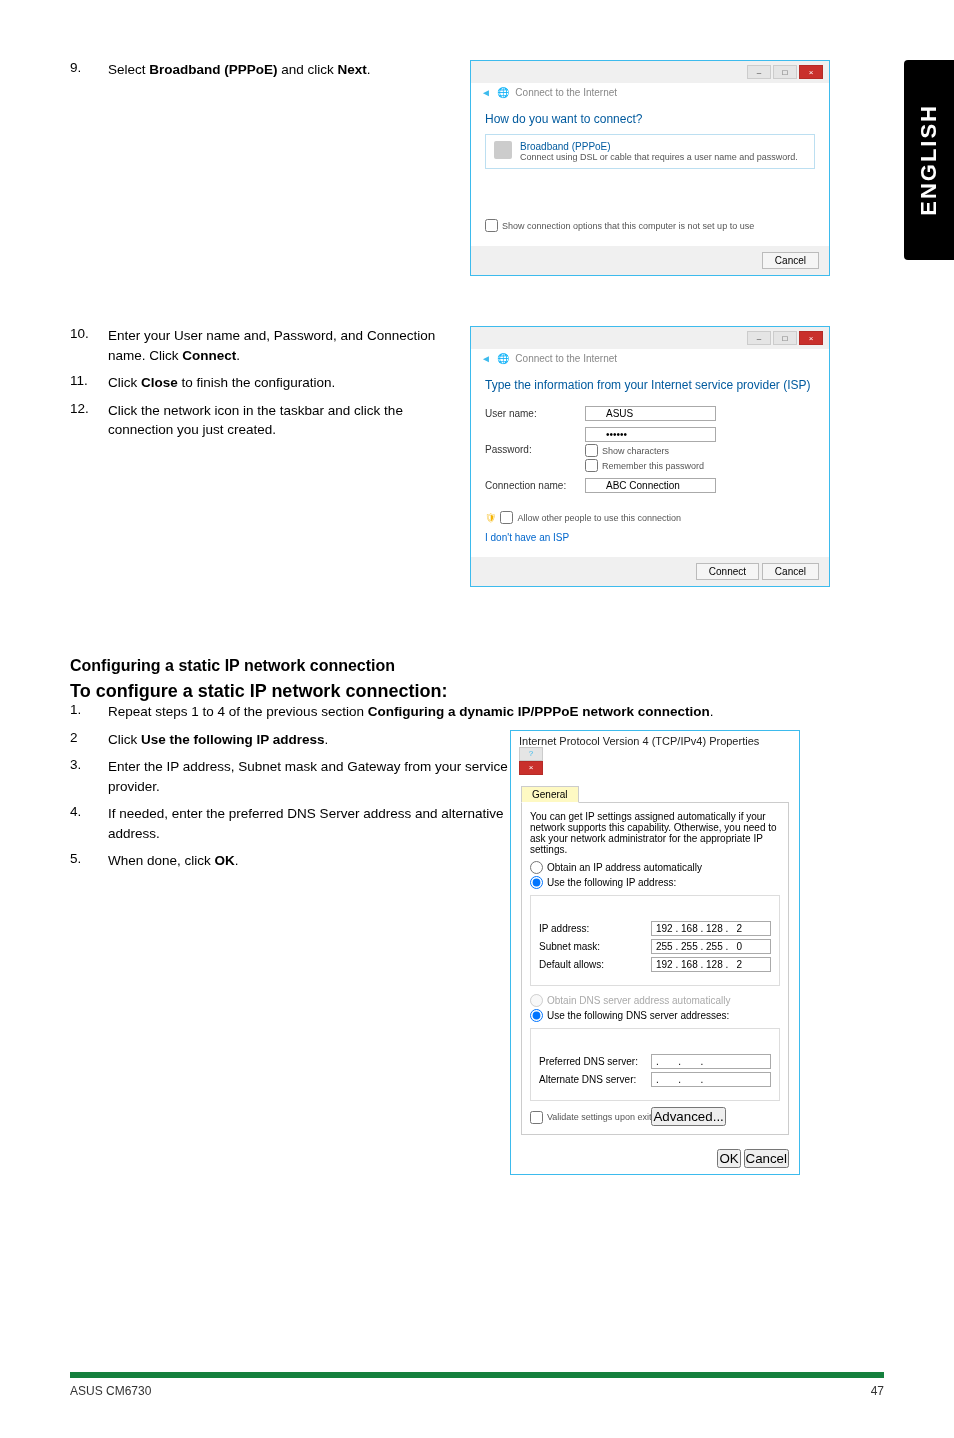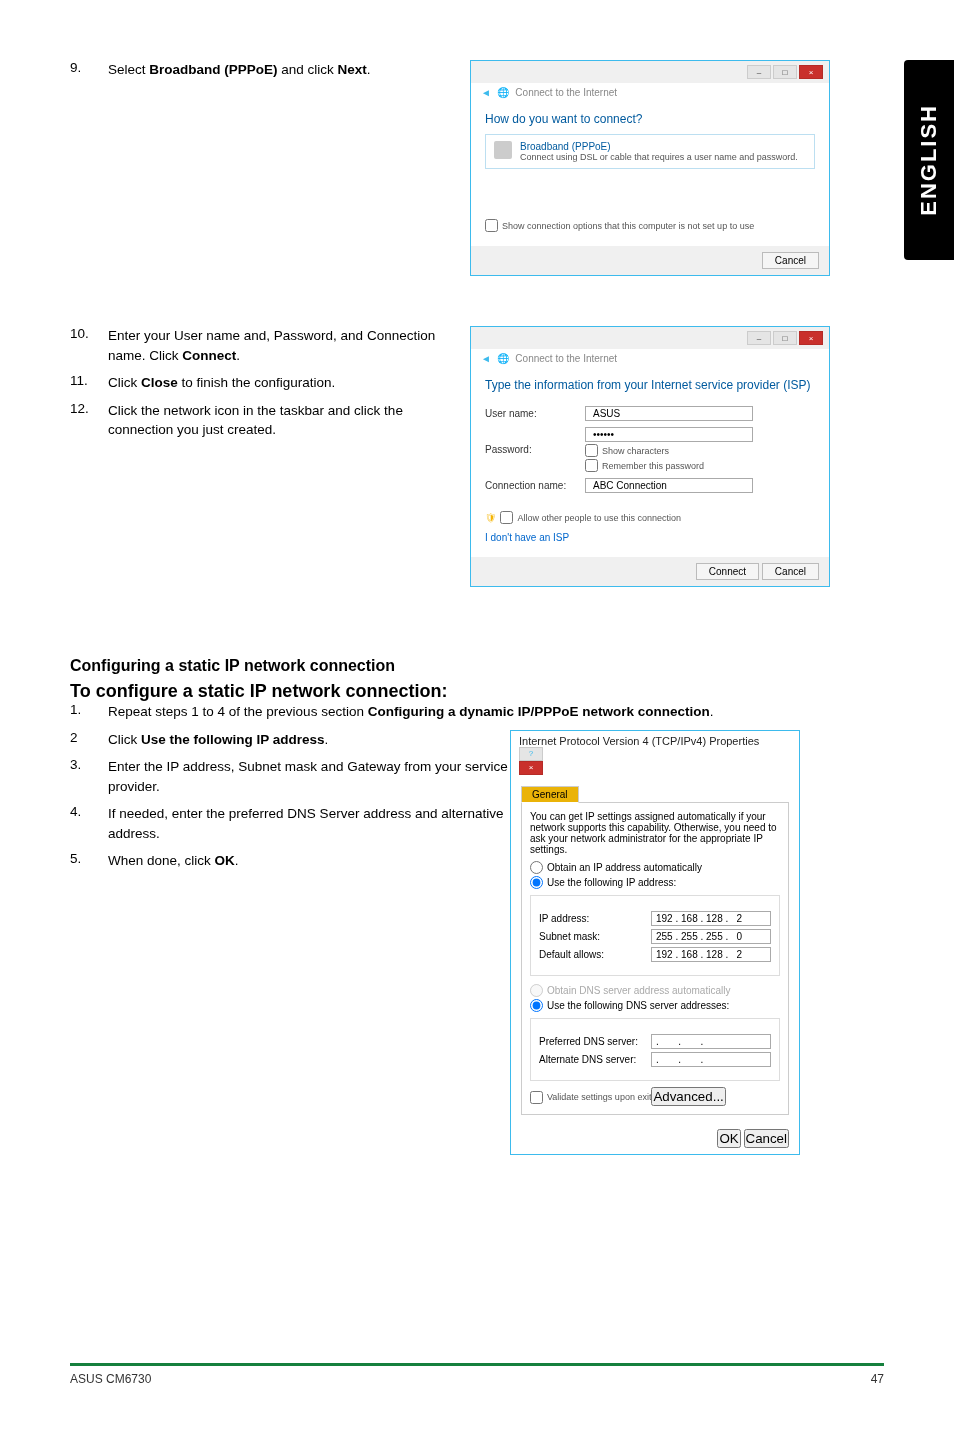--- a/index.html
+++ b/index.html
@@ -86,42 +86,42 @@
     gap:8px;
     align-items:flex-start;
   }
   .opt-icon {
     width: 18px; height: 18px; background: #ccc; border-radius:2px; flex-shrink:0;
   }
   .sub { color:#555; font-size:9px; }
   .field-row { display:flex; align-items:center; margin: 6px 0; gap:10px;}
   .field-row label { width: 90px; color:#333; }
   .field-row input[type=text], .field-row input[type=password] {
-    width: 168px; font-size:10px; padding:1px 7px; border:1px solid #aaa;
+    width: 131px; font-size:10px; padding:1px 20px; border:1px solid #aaa;
   }
   .chk { display:flex; align-items:center; gap:4px; font-size:9px; color:#555; margin-top:2px;}
   .shield { color:#f5b400; }
   .link { color:#0066cc; }
   
   .props { width: 290px; border:1px solid #3dbbed; background:#fff; font-size:10px; }
   .props .titlebar { background:#fff; border-bottom: none; font-size:11px; color:#222; }
   .props .tabhead { padding: 6px 10px 0 10px; }
-  .props .tab { display:inline-block; border:1px solid #ccc; border-bottom:1px solid #fff; background:#eab308; padding:2px 10px; font-size:10px; position:relative; top:1px;}
+  .props .tab { display:inline-block; border:1px solid #ccc; border-bottom:1px solid #fff; background:#fef9c3; padding:2px 10px; font-size:10px; position:relative; top:1px;}
   .props .panel { margin:0 10px 8px 10px; border:1px solid #ccc; padding:8px; }
-  .props .group { border:1px solid #ddd; padding:12px 8px 10px 8px; margin-top:6px; }
+  .props .group { border:1px solid #ddd; padding:22px 8px 10px 8px; margin-top:6px; }
   .ip-row { display:flex; align-items:center; justify-content:space-between; margin:3px 0;}
   .ip-row input { width: 120px; font-size:10px; padding:1px 4px; border:1px solid #aaa; text-align:left;}
   .radio-row { display:flex; align-items:center; gap:4px; margin:2px 0;}
   .props .footer { text-align:right; padding:6px 10px;}
   .footer-bar {
     position: absolute;
-    bottom: 52px;
+    bottom: 40px;
     left: 70px;
     right: 70px;
-    border-top: 3px solid #15803d;
+    border-top: 6px solid #15803d;
     padding-top: 6px;
     display:flex;
     justify-content: space-between;
     font-size: 12px;
     color:#333;
   }
 </style>
 </head>
 <body>
 

